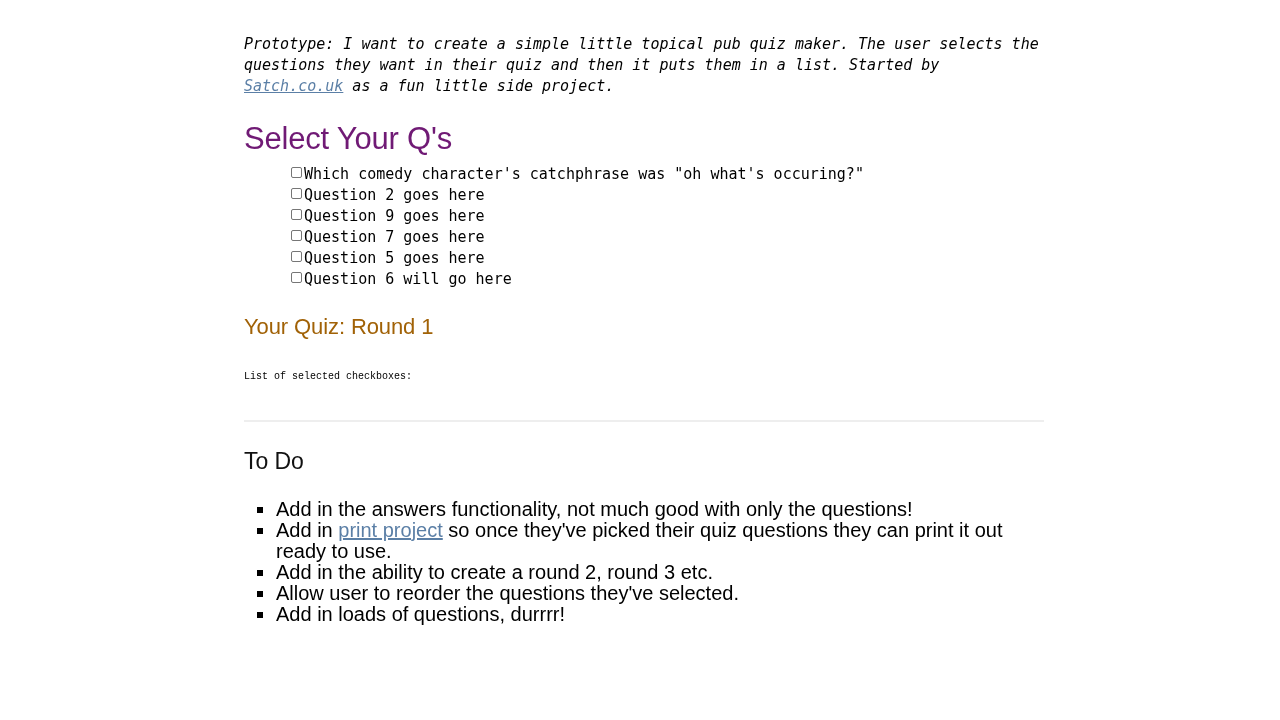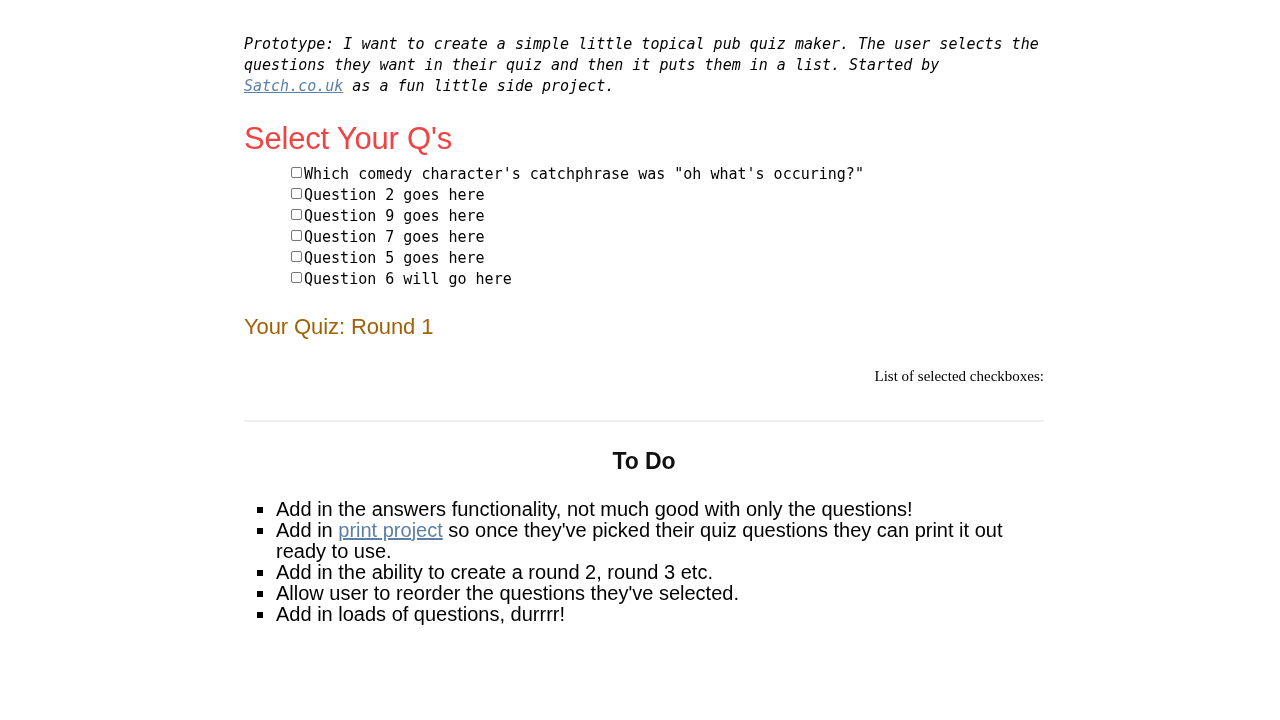--- a/index.html
+++ b/index.html
@@ -33,21 +33,21 @@
   a.link {
     color: #5b7fa6;
     text-decoration: underline;
   }
   h1.title {
     font-family: "Liberation Sans", "DejaVu Sans", sans-serif;
     font-size: 31px;
     font-weight: 400;
     line-height: 36px;
     margin: 24px 0 0 0;
-    color: #ef4444;
+    color: #701a75;
     letter-spacing: -0.2px;
   }
   h2.subtitle {
     font-family: "Liberation Sans", "DejaVu Sans", sans-serif;
     font-size: 22px;
     font-weight: 400;
     line-height: 26px;
     margin: 0;
     color: #a16207;
     letter-spacing: -0.1px;
@@ -76,41 +76,39 @@
     vertical-align: 1px;
     display: inline-block;
     box-sizing: border-box;
   }
   .qlabel {
     font-family: "DejaVu Sans Mono", "Liberation Mono", monospace;
     font-size: 15px;
   }
   .quiz-heading-wrap { margin-top: 24px; }
   p.body-text {
-    font-family: Liberation Serif, serif;
-    font-size: 15px;
+    font-family: Liberation Mono, monospace;
+    font-size: 10px;
     line-height: 21px;
     margin: 26px 0 0 0;
-    text-align: right;
   }
   hr.divider {
     border: none;
     border-top: 2px solid #eeeeee;
     margin: 33px 0 0 0;
     width: 800px;
   }
   h2.todo-heading {
     font-family: "Liberation Sans", "DejaVu Sans", sans-serif;
     font-size: 23px;
-    font-weight: 700;
+    font-weight: 400;
     line-height: 27px;
     margin: 26px 0 0 0;
     color: #111;
     letter-spacing: -0.1px;
-    text-align: center;
   }
   ul.todo-list {
     list-style-type: square;
     margin: 24px 0 0 0;
     padding: 0 0 0 32px;
   }
   ul.todo-list li {
     font-family: Liberation Sans, sans-serif;
     font-size: 20px;
     line-height: 21px;

